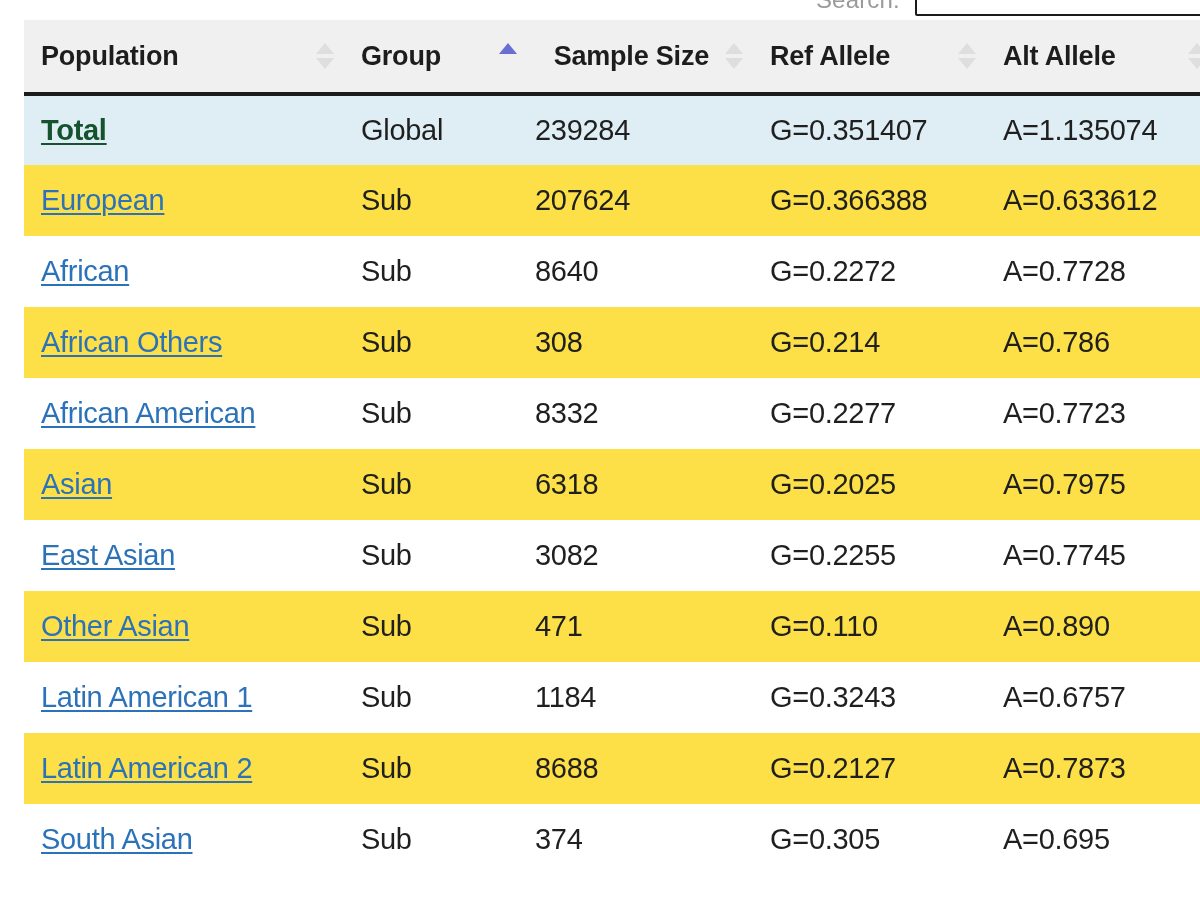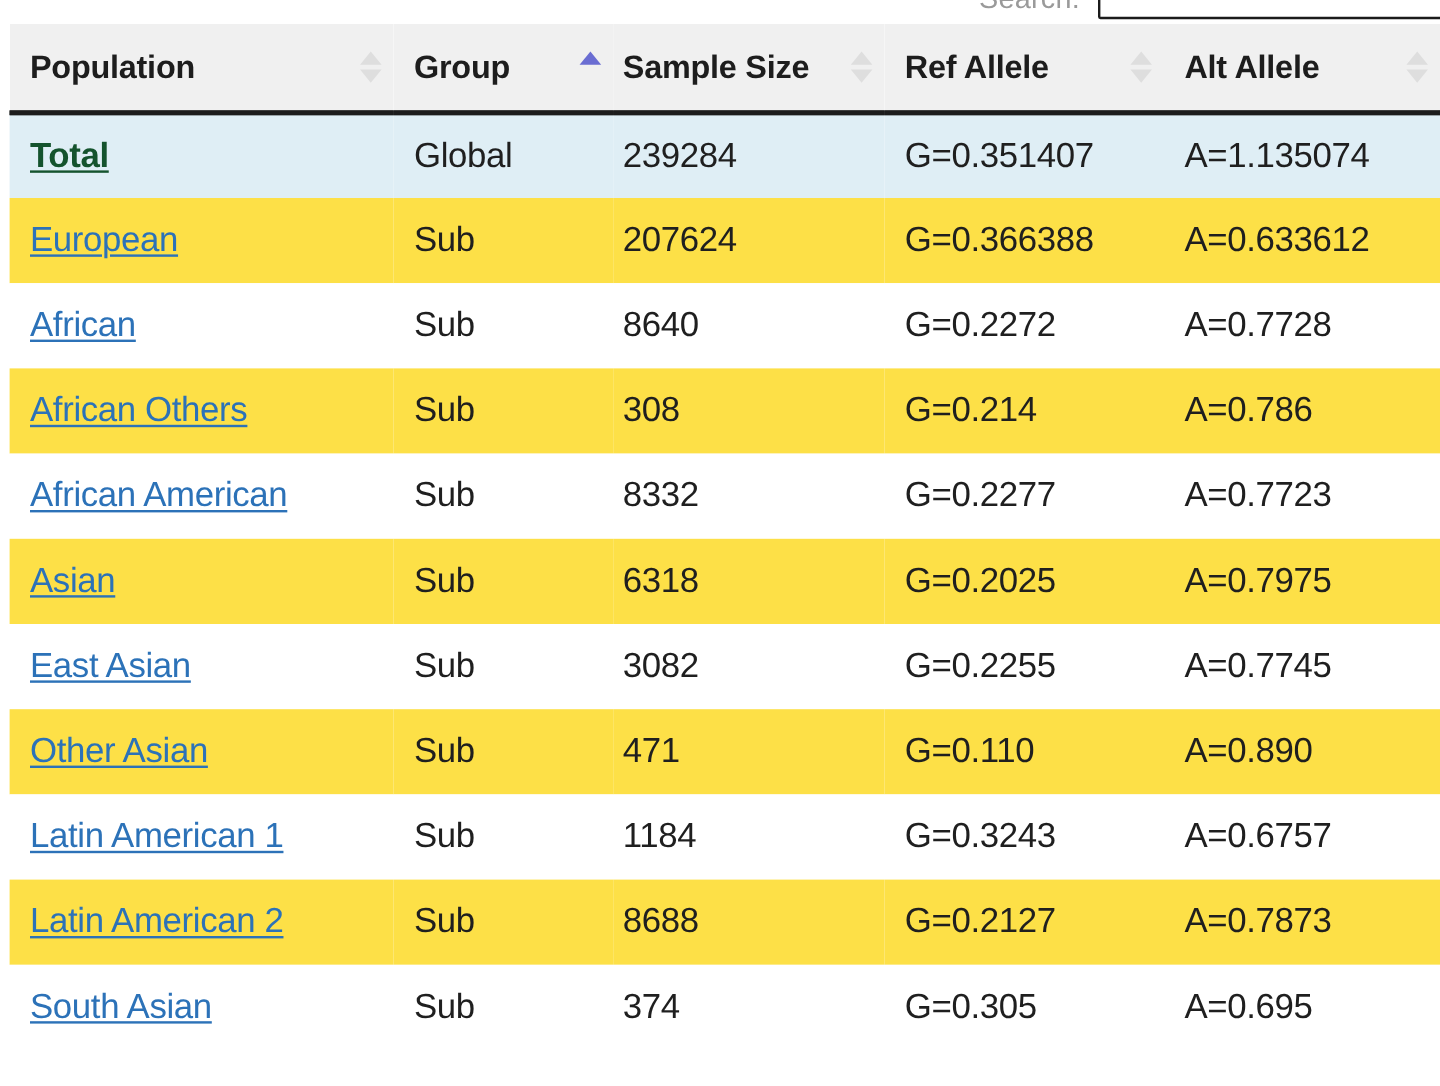--- a/index.html
+++ b/index.html
@@ -21,36 +21,36 @@
     letter-spacing:.2px;
   }
   .search-input{
     position:absolute;left:915px;top:-26px;width:300px;height:42px;
     border:2px solid #1b1b1b;border-radius:2px;background:#fff;
     box-sizing:border-box;font-size:22px;color:#222;padding:0 8px;
     outline:none;
   }
 
   
-  .table-wrap{position:absolute;left:0;top:20px;width:1152px;}
+  .table-wrap{position:absolute;left:16px;top:20px;width:1152px;}
   table.dt{
     width:1192px;margin-left:8px;border-collapse:collapse;
     table-layout:fixed;
   }
   thead tr{background:#f0f0f0;}
   thead th{
     height:72px;padding:0 0 0 0;
     font-size:27px;font-weight:bold;color:#1d1d1d;
     text-align:left;vertical-align:middle;
     border-bottom:4px solid #1c1c1c;
     position:relative;white-space:nowrap;
     letter-spacing:-0.2px;
   }
   th .th-inner{display:block;padding-left:17px;padding-right:38px;}
-  th.num .th-inner{padding-left:8px;padding-right:44px;}
+  th.num .th-inner{text-align:right;padding-left:8px;padding-right:44px;}
 
   
   .sort-ic{
     position:absolute;top:50%;transform:translateY(-50%);
     right:8px;width:22px;height:30px;
   }
   .sort-ic .tri{position:absolute;left:50%;transform:translateX(-50%);
     width:0;height:0;border-left:9px solid transparent;border-right:9px solid transparent;}
   .sort-ic .tri.up{top:2px;border-bottom:11px solid #dedede;}
   .sort-ic .tri.dn{bottom:2px;border-top:11px solid #dedede;}

